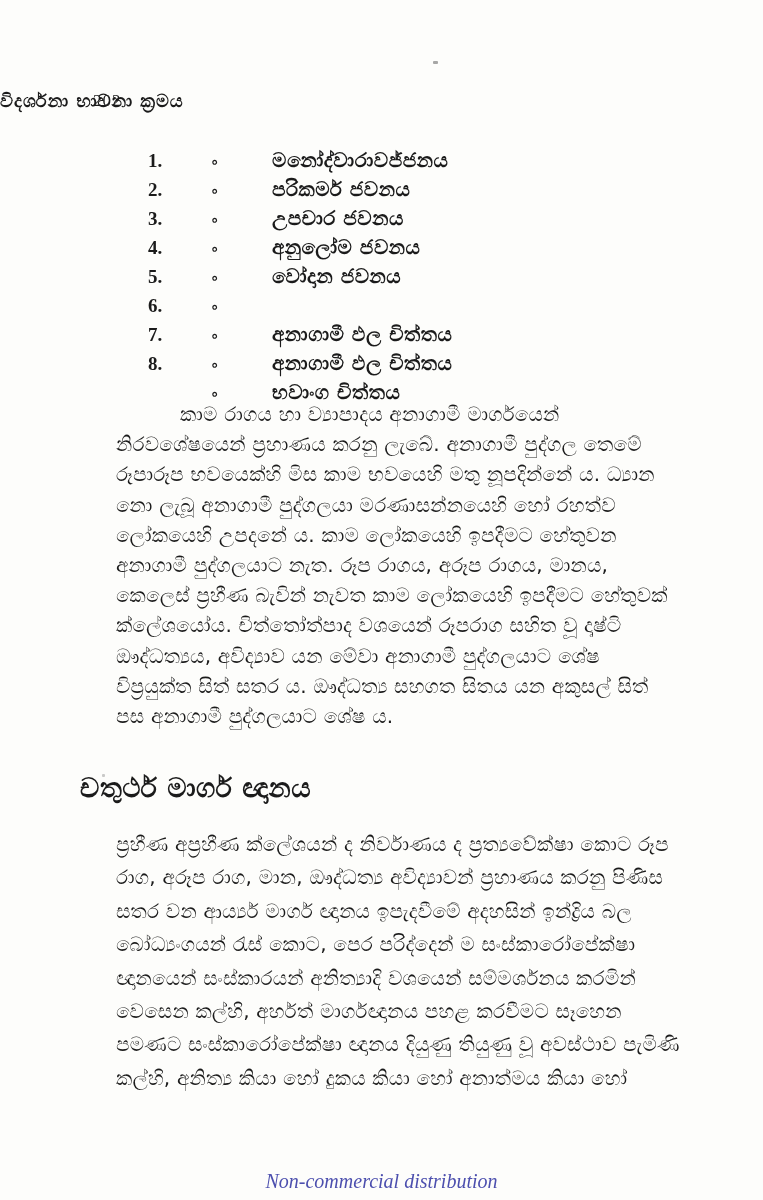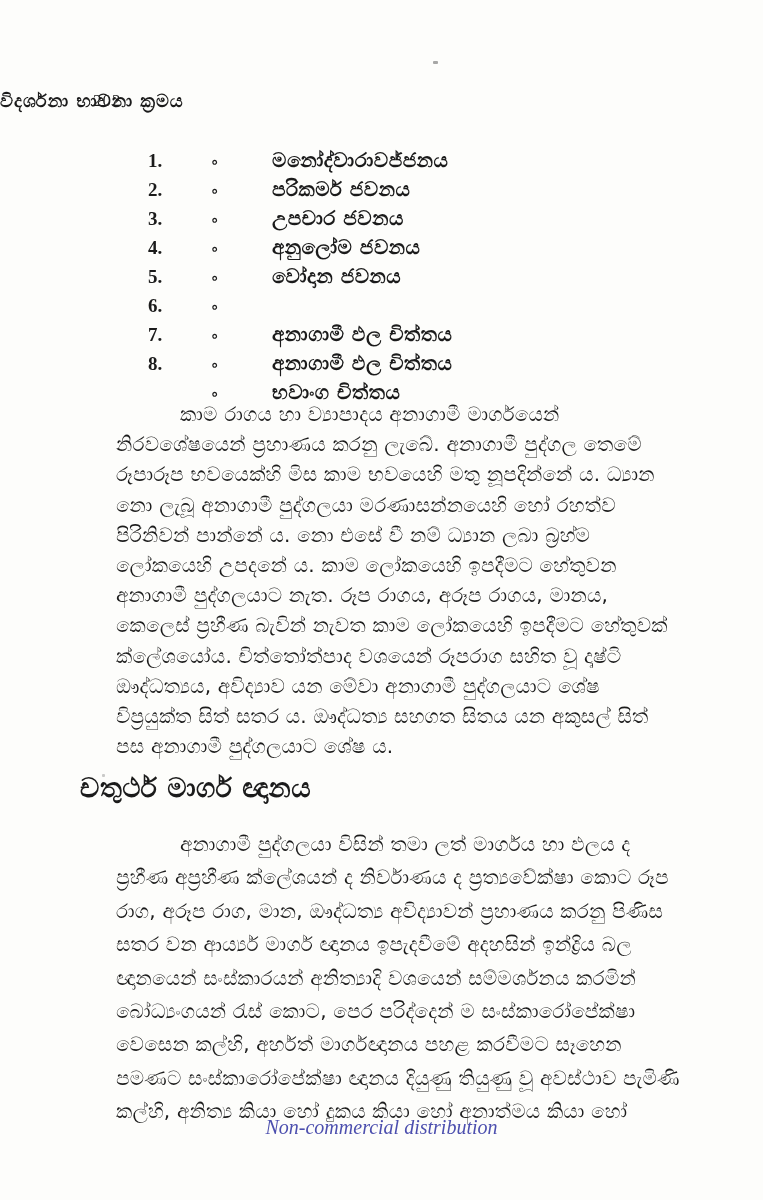--- a/index.html
+++ b/index.html
@@ -55,21 +55,21 @@
   .para-1 .body-line { height: 30.2px; line-height: 30.2px; }
   .para-2 .body-line { height: 33.4px; line-height: 33.4px; }
   .body-line.indent { padding-left: 64px; }
 
   .section-heading {
     position: absolute; left: 80px; top: 772px;
     font-size: 27px; font-weight: 700; letter-spacing: .5px;
   }
 
   .footer-note {
-    position: absolute; left: 0; right: 0; top: 1116px;
+    position: absolute; left: 0; right: 0; top: 1170px;
     text-align: center;
     font-family: "Liberation Serif", serif;
     font-style: italic;
     font-size: 20px;
     color: var(--footer, #4c4fae);
   }
 
   
   .speck { position: absolute; background: #8a8a8a; border-radius: 1px; }
   .speck-1 { left: 433px; top: 61px; width: 5px; height: 3px; opacity: .75; }
@@ -140,39 +140,37 @@
         <span class="jhana-bullet">∘</span>
         <span class="jhana-label">භවාංග චිත්තය</span>
       </div>
     </div>
 
   <div class="body-para para-1">
       <div class="body-line indent">කාම  රාගය  හා  ව්‍යාපාදය  අනාගාමී  මාර්ගයෙන්</div>
       <div class="body-line">නිරවශේෂයෙන් ප්‍රහාණය කරනු ලැබේ.  අනාගාමී පුද්ගල තෙමේ</div>
       <div class="body-line">රූපාරූප භවයෙක්හි මිස කාම භවයෙහි මතු නූපදින්නේ ය.  ධ්‍යාන</div>
       <div class="body-line">නො ලැබූ අනාගාමී පුද්ගලයා මරණාසන්නයෙහි හෝ රහත්ව</div>
-      <div class="body-line">පිරිනිවන් පාන්නේ ය.  නො එසේ වී නම් ධ්‍යාන ලබා බ්‍රහ්ම</div>
       <div class="body-line">ලෝකයෙහි උපදනේ ය.  කාම ලෝකයෙහි ඉපදීමට හේතුවන</div>
       <div class="body-line">අනාගාමී පුද්ගලයාට නැත.  රූප රාගය, අරූප රාගය, මානය,</div>
       <div class="body-line">කෙලෙස් ප්‍රහීණ බැවින් නැවත කාම ලෝකයෙහි ඉපදීමට හේතුවක්</div>
       <div class="body-line">ක්ලේශයෝය.  චිත්තෝත්පාද වශයෙන් රූපරාග සහිත වූ දෘෂ්ටි</div>
       <div class="body-line">ඖද්ධත්‍යය, අවිද්‍යාව යන මේවා අනාගාමී පුද්ගලයාට ශේෂ</div>
       <div class="body-line">විප්‍රයුක්ත සිත් සතර ය.  ඖද්ධත්‍ය සහගත සිතය යන අකුසල් සිත්</div>
       <div class="body-line">පස අනාගාමී පුද්ගලයාට ශේෂ ය.</div>
     </div>
 
   <div class="section-heading">චතුර්ථ මාර්ග ඥානය</div>
 
   <div class="body-para para-2">
-      <div class="body-line indent">අනාගාමී පුද්ගලයා විසින් තමා ලත් මාර්ගය හා ඵලය ද</div>
       <div class="body-line">ප්‍රහීණ අප්‍රහීණ ක්ලේශයන් ද නිර්වාණය ද ප්‍රත්‍යවේක්ෂා කොට රූප</div>
       <div class="body-line">රාග, අරූප රාග, මාන, ඖද්ධත්‍ය අවිද්‍යාවන් ප්‍රහාණය කරනු පිණිස</div>
       <div class="body-line">සතර වන ආර්ය්‍ය මාර්ග ඥානය ඉපැදවීමේ අදහසින් ඉන්ද්‍රිය බල</div>
+      <div class="body-line">බෝධ්‍යංගයන් රැස් කොට, පෙර පරිද්දෙන් ම සංස්කාරෝපේක්ෂා</div>
       <div class="body-line">ඥානයෙන් සංස්කාරයන් අනිත්‍යාදි වශයෙන් සම්මර්ශනය කරමින්</div>
-      <div class="body-line">බෝධ්‍යංගයන් රැස් කොට, පෙර පරිද්දෙන් ම සංස්කාරෝපේක්ෂා</div>
       <div class="body-line">වෙසෙන කල්හි, අර්හත් මාර්ගඥානය පහළ කරවීමට සෑහෙන</div>
       <div class="body-line">පමණට සංස්කාරෝපේක්ෂා ඥානය දියුණු තියුණු වූ අවස්ථාව පැමිණි</div>
       <div class="body-line">කල්හි, අනිත්‍ය කියා හෝ දුකය කියා හෝ අනාත්මය කියා හෝ</div>
     </div>
 
   <div class="footer-note">Non-commercial distribution</div>
 
 </div>
 
 </body></html>

